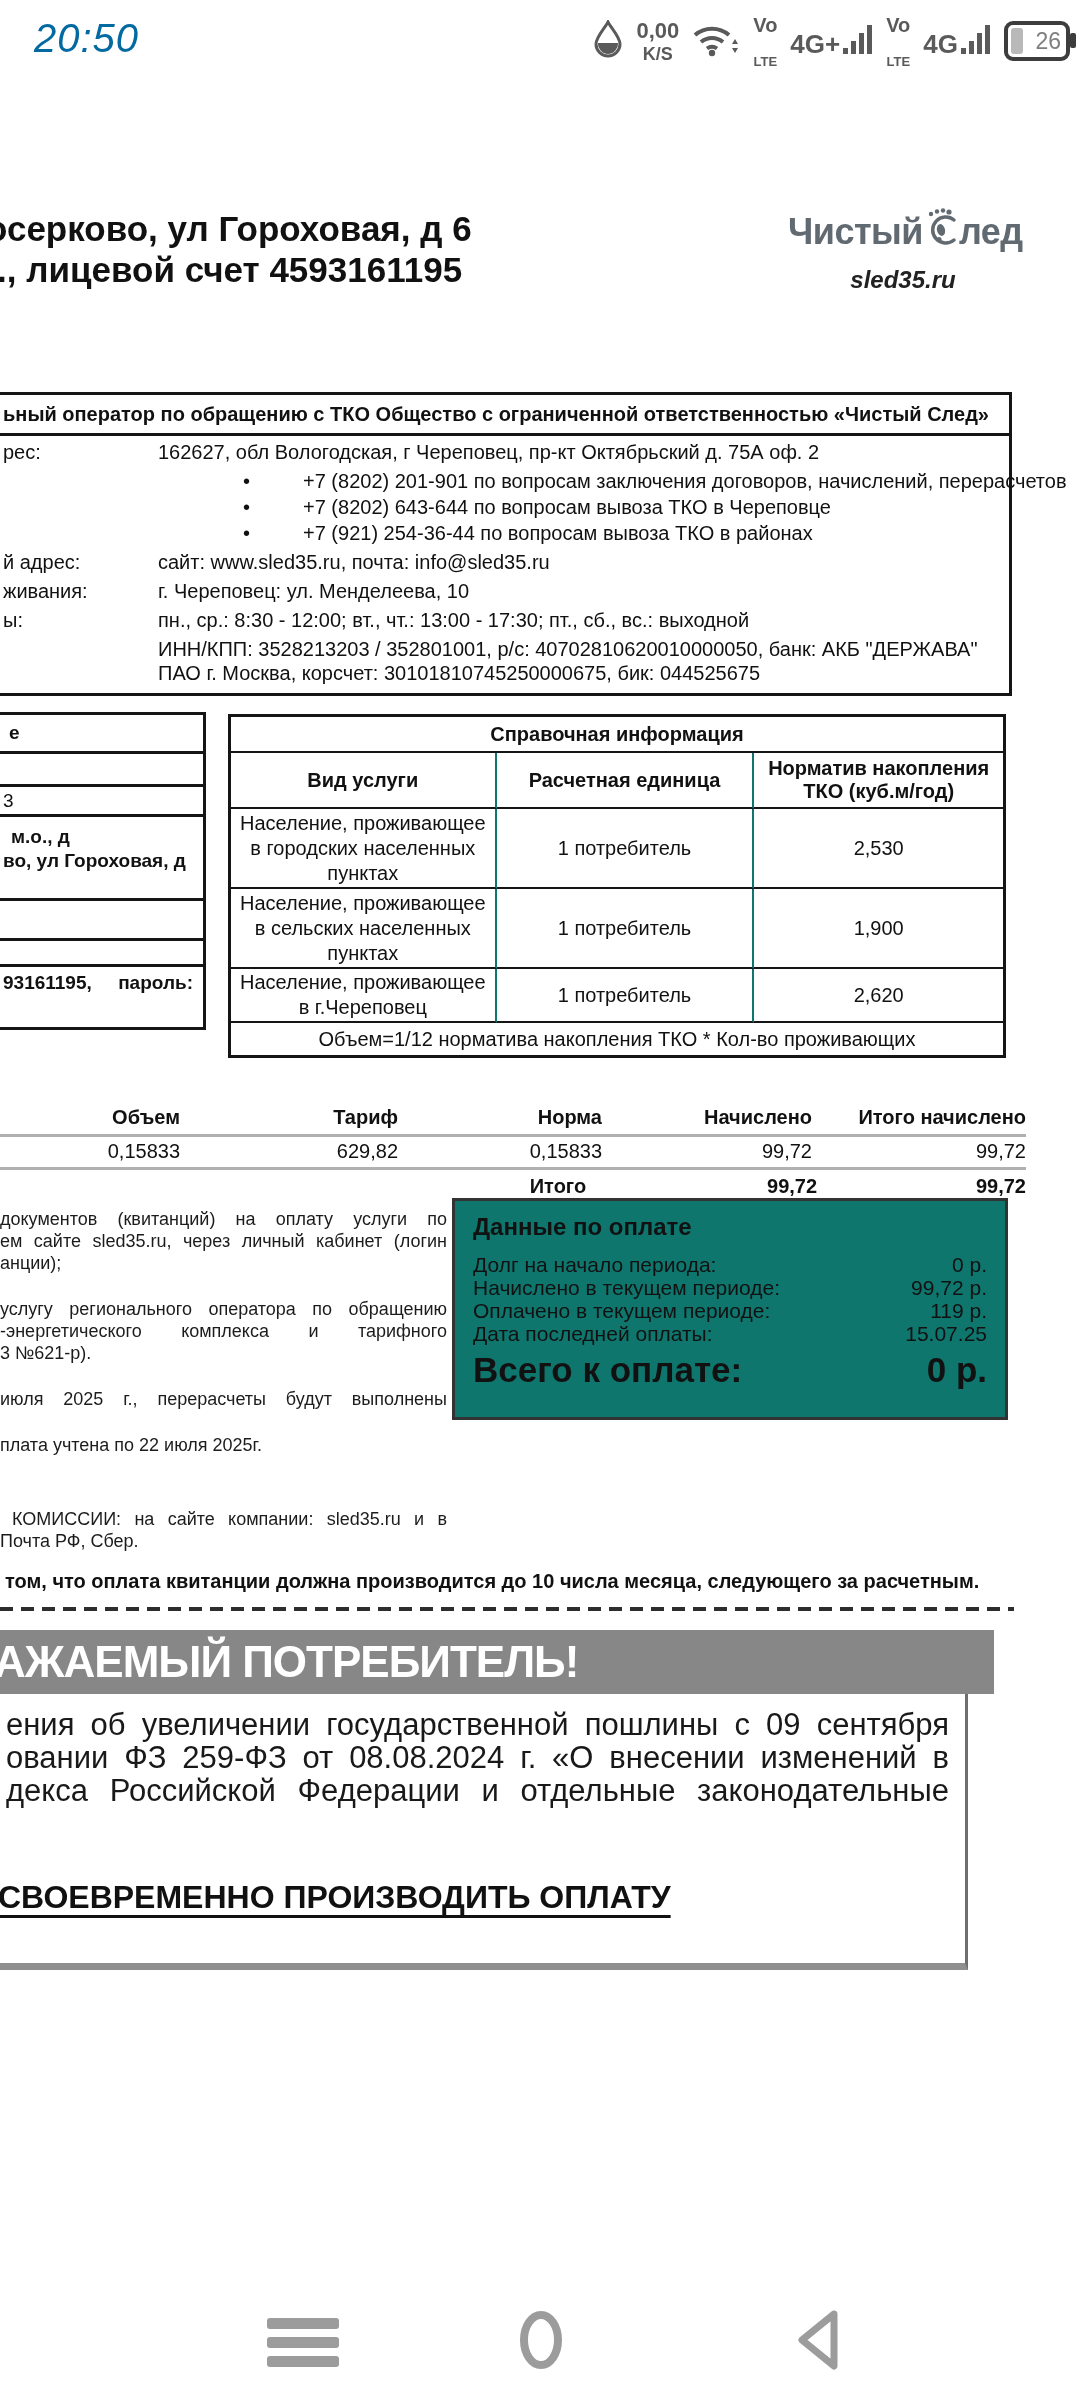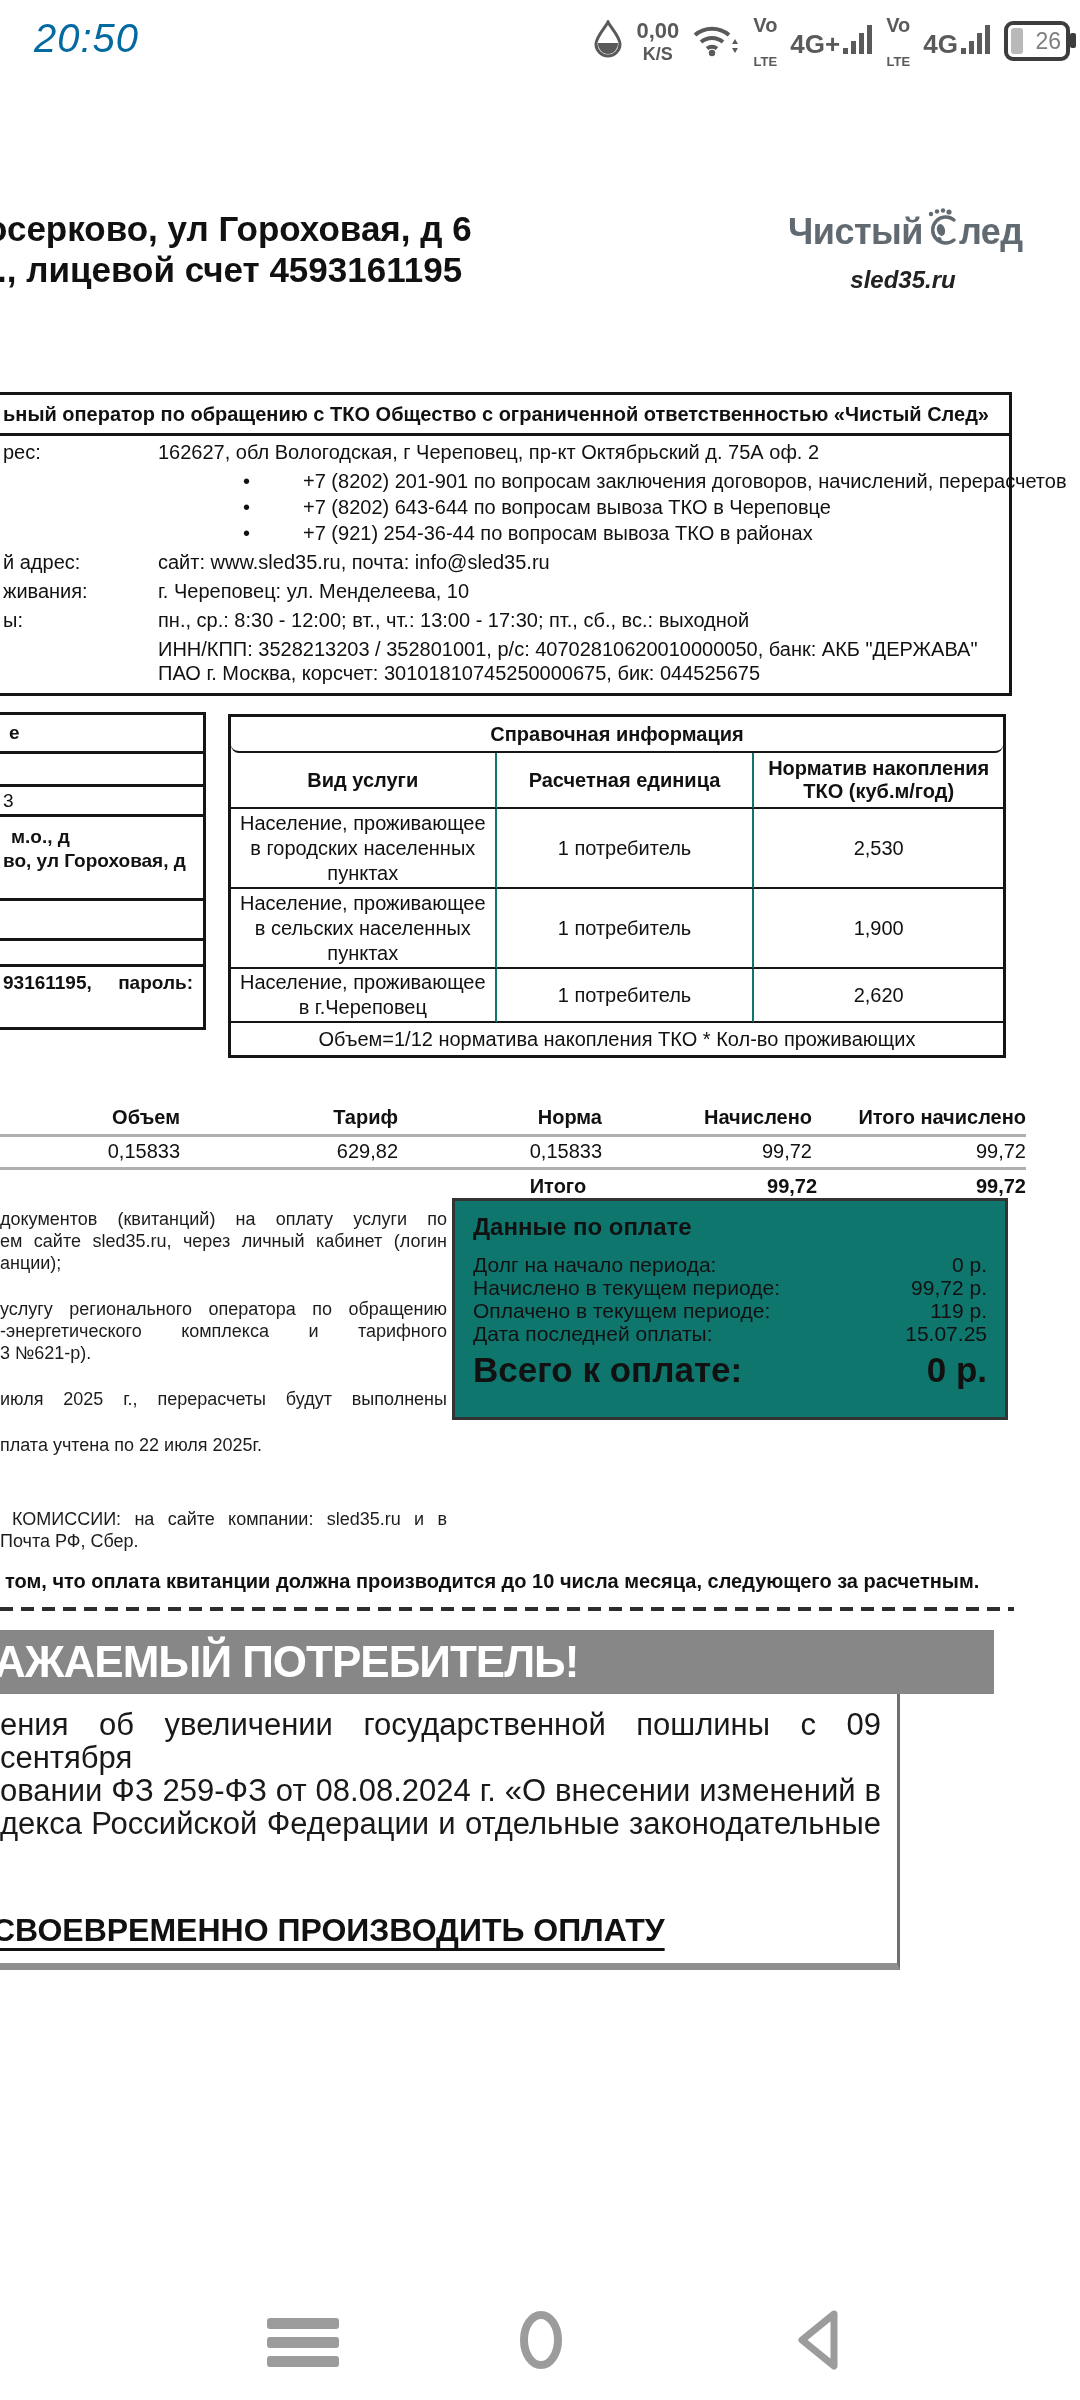--- a/index.html
+++ b/index.html
@@ -50,21 +50,21 @@
   .sr3{height:27px;display:flex;align-items:center;padding-left:70px;font-weight:normal;}
   .sr4{height:73px;padding-top:8px;line-height:24px;}
   .sr4 .l1{margin-left:78px;}
   .sr4 .l2{margin-left:70px;}
   .sr5{height:37px;}
   .sr6{height:23px;}
   .sr7{height:55px;padding:5px 10px 0 70px;display:flex;justify-content:space-between;}
 
   
   .ref{left:228px;top:714px;width:772px;border:3px solid #151515;background:#fff;font-size:20px;text-align:center;}
-  .ref-title{height:34px;display:flex;align-items:center;justify-content:center;font-weight:bold;border-bottom:2px solid #151515;border-radius:8px;}
+  .ref-title{height:34px;display:flex;align-items:center;justify-content:center;font-weight:bold;border-bottom:2px solid #151515;}
   .ref-grid{display:grid;grid-template-columns:34.4% 33.4% 32.2%;}
   .ref-cell{border-right:2px solid #0f766e;border-bottom:2px solid #151515;display:flex;align-items:center;justify-content:center;padding:2px 8px;line-height:25px;}
   .ref-cell:nth-child(3n){border-right:none;}
   .ref-head .ref-cell{font-weight:bold;height:50px;line-height:23px;}
   .ref-row1 .ref-cell{height:74px;}
   .ref-row2 .ref-cell{height:74px;}
   .ref-row3 .ref-cell{height:48px;}
   .ref-footer{height:32px;display:flex;align-items:center;justify-content:center;}
 
   
@@ -88,22 +88,22 @@
 
   
   .reminder{left:5px;top:1570px;font-weight:bold;font-size:20px;white-space:nowrap;}
   .dashes{left:0;top:1607px;width:1014px;height:4px;
     background:repeating-linear-gradient(90deg,#2d2d2d 0 13px,transparent 13px 21px);}
 
   
   .banner{left:0;top:1630px;width:994px;height:64px;background:var(--banner_bg,#878787);
     color:#fff;font-weight:bold;font-size:44px;display:flex;align-items:center;overflow:visible;}
   .banner-text{margin-left:-6px;white-space:nowrap;letter-spacing:-1px;}
-  .notice-box{left:0;top:1694px;width:900px;height:276px;box-sizing:border-box;background:#fff;
-    border-right:3px solid #6e6e6e;border-bottom:7px solid #8f8f8f;padding:14px 16px 0 0;}
+  .notice-box{left:0;top:1694px;width:968px;height:276px;box-sizing:border-box;background:#fff;
+    border-right:3px solid #6e6e6e;border-bottom:7px solid #8f8f8f;padding:14px 16px 0 6px;}
   .notice-line{font-size:31px;line-height:33px;text-align:justify;text-align-last:justify;color:#191919;}
   .warning{margin-top:72px;margin-left:-8px;font-weight:bold;font-size:32px;white-space:nowrap;
     text-decoration:underline;text-decoration-thickness:3px;text-underline-offset:7px;}
 
   
   .nav-menu{left:267px;top:2318px;width:72px;display:flex;flex-direction:column;gap:8px;cursor:pointer;}
   .nav-menu div{height:11px;background:#9c9c9c;border-radius:3px;}
   .nav-home{left:519px;top:2308px;cursor:pointer;}
   .nav-back{left:790px;top:2306px;cursor:pointer;}
 </style>

